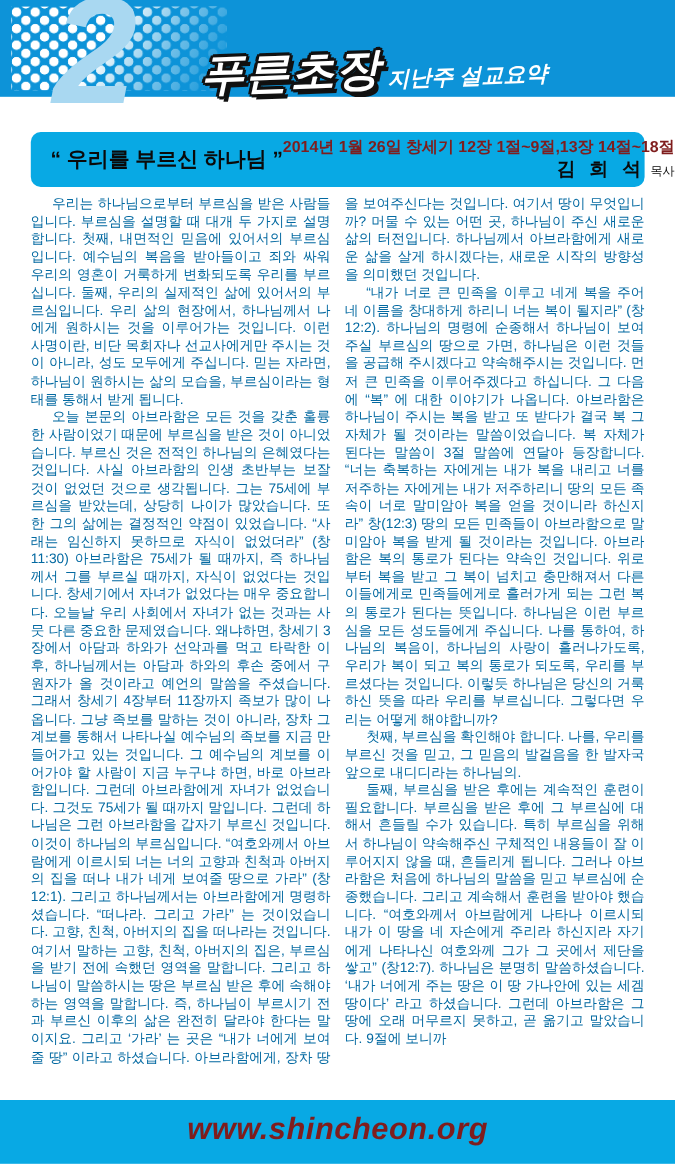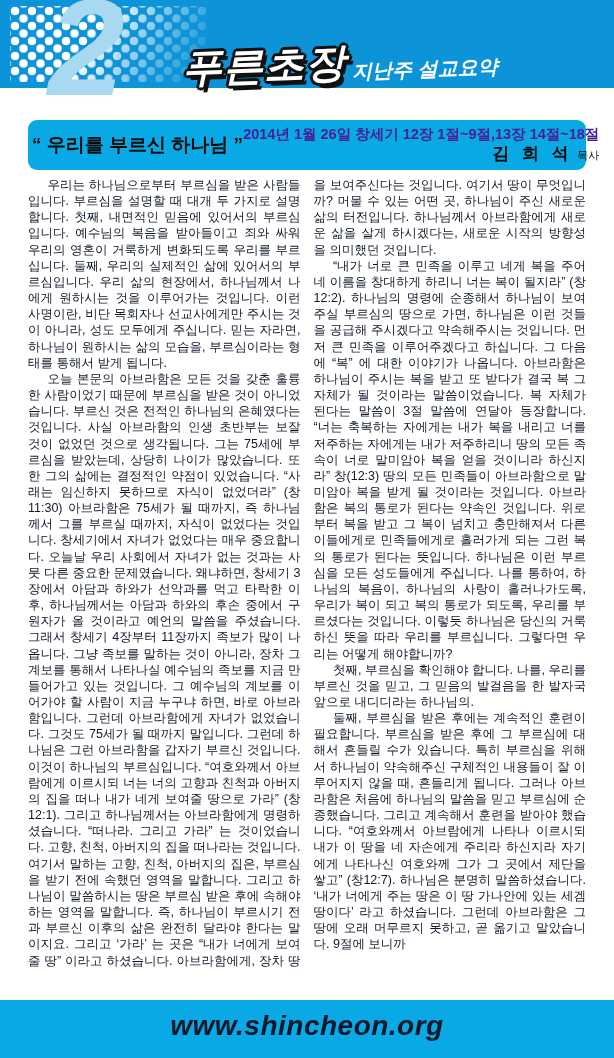--- a/index.html
+++ b/index.html
@@ -62,58 +62,58 @@
     z-index: 5;
   }
 
   
   .title-bar {
     position: absolute; left: 28px; top: 120px;
     width: 558px; height: 50px;
     background: #08a9e4;
     border-radius: 9px;
     display: flex; align-items: center; justify-content: space-between;
-    padding: 0 12px 0 4px;
+    padding: 0 12px 0 18px;
     box-sizing: border-box;
     z-index: 6;
   }
   .sermon-title {
     font-size: 19px; font-weight: bold; color: #0a0a0a;
     white-space: nowrap;
   }
   .title-bar-right { text-align: right; line-height: 1.25; }
-  .sermon-date { font-size: 14.5px; font-weight: bold; color: #4c1d95; white-space: nowrap; }
+  .sermon-date { font-size: 14.5px; font-weight: bold; color: #7f1d1d; white-space: nowrap; }
   .preacher-line { font-size: 17px; font-weight: bold; color: #0a0a0a; }
   .preacher-name { letter-spacing: 4px; text-align: center; }
   .preacher-role { font-size: 11px; font-weight: normal; letter-spacing: 0; }
 
   
   .article {
     position: absolute; left: 28px; top: 177px;
     width: 558px; height: 820px;
     column-count: 2; column-gap: 13px;
     overflow: hidden;
     text-align: justify;
     font-size: 12.5px; line-height: 16.15px;
-    color: #0f172a;
+    color: #0369a1;
     z-index: 1;
   }
   .article p { margin: 0; text-indent: 1.55em; }
 
   
   .footer {
     position: absolute; left: 0; top: 1000px;
     width: 614px; height: 58px;
     background: #08a9e4;
     display: flex; align-items: center; justify-content: center;
     z-index: 6;
   }
   .site-url {
     font-size: 28px; font-weight: bold; font-style: italic;
-    color: #0f172a; letter-spacing: 0.5px;
+    color: #7f1d1d; letter-spacing: 0.5px;
     margin-top: -6px;
   }
 </style>
 </head>
 <body>
 
 <div class="header">
   <div class="dots"></div>
   <div class="dots-fade"></div>
 </div>

